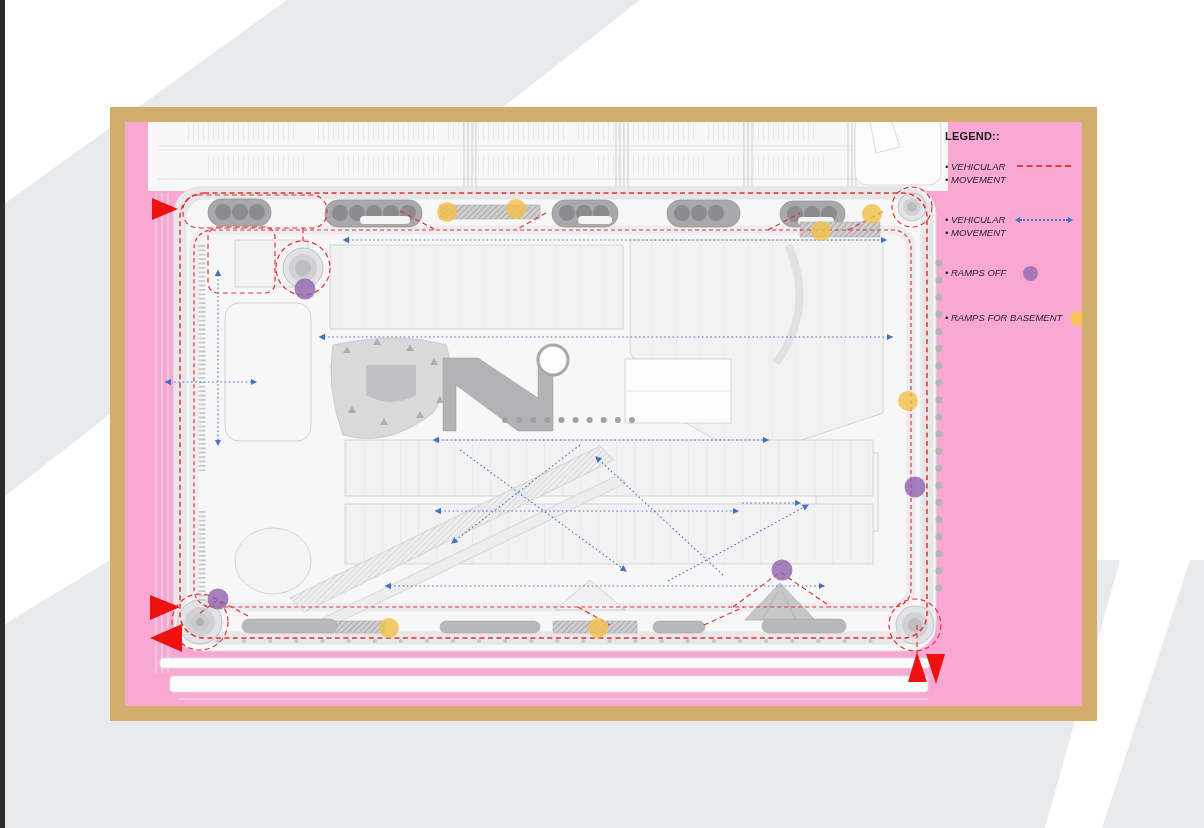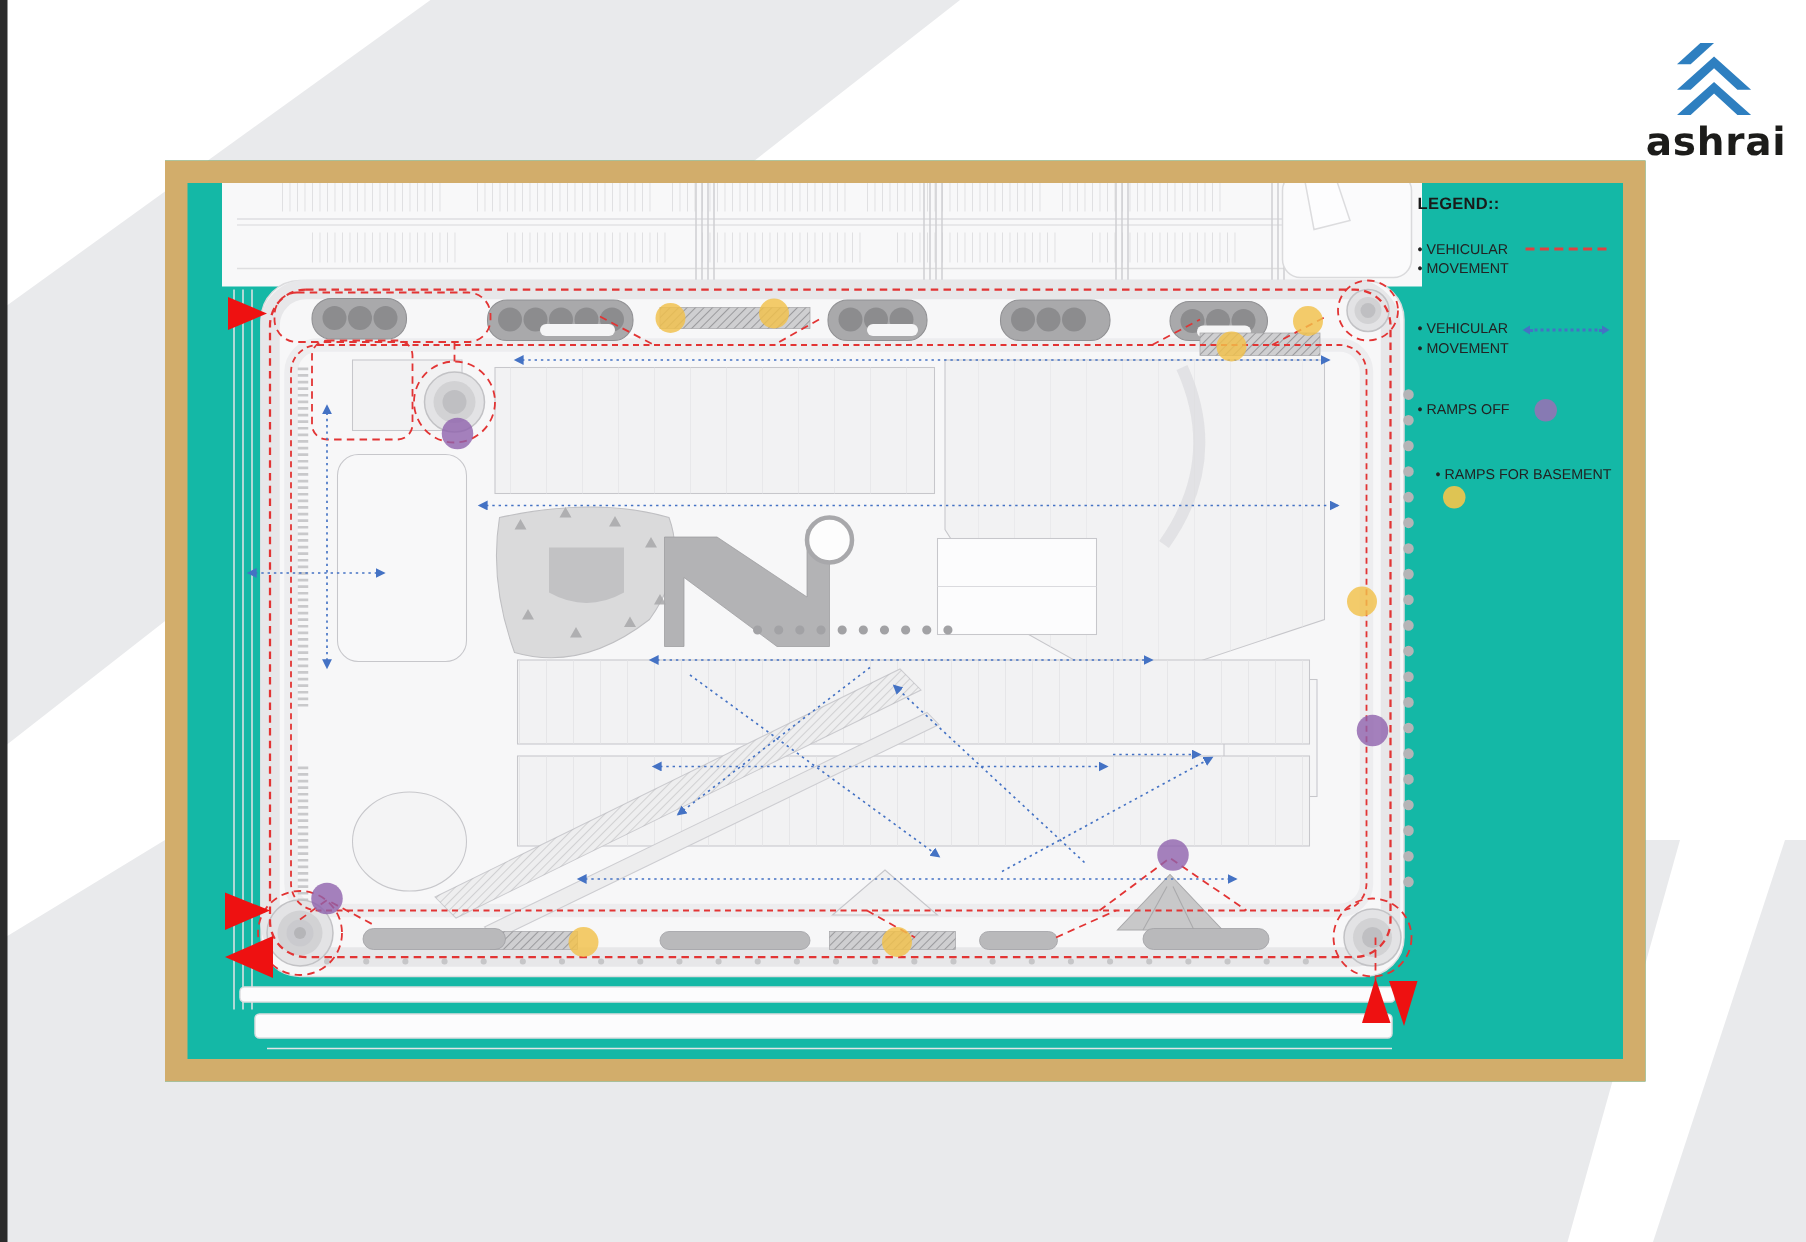--- a/index.html
+++ b/index.html
@@ -2,63 +2,55 @@
 <html><head>
 <meta charset="utf-8">
 <style>
   html,body{margin:0;padding:0;background:#fff;}
   .stage{position:relative;width:1204px;height:828px;background:#fff;overflow:hidden;
          font-family:"Liberation Sans",sans-serif;}
   .bg-deco{position:absolute;inset:0;z-index:0;}
   .edge-strip{position:absolute;left:0;top:0;width:5px;height:828px;background:#2b2b2b;z-index:4;}
   
   .frame{position:absolute;left:110px;top:107px;width:957px;height:584px;
-         border:15px solid #d2ad6b;background:#14b8a6;z-index:1;overflow:hidden;}
+         border:15px solid #d2ad6b;background:#f9a8d4;z-index:1;overflow:hidden;}
   .plan-svg{position:absolute;left:23px;top:-9px;width:800px;height:600px;}
   
   .legend{position:absolute;left:820px;top:8px;width:140px;color:#1a1a1a;z-index:2;}
   .legend-title{font-size:11px;font-weight:bold;letter-spacing:.2px;}
-  .leg-row{position:relative;font-size:9.5px;line-height:12.5px;color:#222;}
+  .leg-row{position:relative;font-size:9.5px;line-height:12.5px;color:#222;font-style:italic;}
   .leg-row .sample{position:absolute;}
   .red-dash-sample{left:72px;top:4px;width:54px;border-top:2px dashed #e04040;}
   .ped-sample{left:70px;top:3px;display:flex;align-items:center;}
   .ped-line{width:48px;border-top:2px dotted #4472c4;}
   .tri{width:0;height:0;border-top:3px solid transparent;border-bottom:3px solid transparent;}
   .tri-l{border-right:5px solid #4472c4;}
   .tri-r{border-left:5px solid #4472c4;}
   .dot-sample{display:inline-block;width:15px;height:15px;border-radius:50%;vertical-align:middle;}
   .purple{background:#9b6fb5;opacity:.85;}
   .yellow{background:#f4c54a;opacity:.9;}
-  .mt1{margin-top:19px;} .mt2{margin-top:28px;} .mt3{margin-top:27px;} .mt4{margin-top:30px;margin-left:12px;}
+  .mt1{margin-top:19px;} .mt2{margin-top:28px;} .mt3{margin-top:27px;} .mt4{margin-top:30px;}
   
   .logo{position:absolute;top:26px;right:10px;width:100px;text-align:center;z-index:3;}
   .logo-text{font-family:"DejaVu Sans",sans-serif;font-weight:bold;font-size:26px;
              color:#1c1c1a;letter-spacing:.5px;line-height:24px;}
 </style>
 </head>
 <body>
 
 <div class="stage">
 
   <svg class="bg-deco" width="1204" height="828">
     <polygon points="287,0 640,0 0,500 0,207" fill="#e9eaec"></polygon>
     <polygon points="0,627 110,560 1120,560 1045,828 0,828" fill="#e9eaec"></polygon>
     <polygon points="1190,560 1204,560 1204,828 1102,828" fill="#e9eaec"></polygon>
   </svg>
 
   <div class="edge-strip"></div>
 
-  <div class="logo">
-    <svg width="88" height="52" viewBox="0 0 100 80">
-      <polygon points="10,26 34,4 48,4 24,26" fill="#2e7fc0"></polygon>
-      <polygon points="10,52 48,18 86,52 72,52 48,30 24,52" fill="#2e7fc0"></polygon>
-      <polygon points="10,78 48,44 86,78 72,78 48,56 24,78" fill="#2e7fc0"></polygon>
-    </svg>
-    <div class="logo-text">ashrai</div>
-  </div>
 
   <div class="frame">
 
     <svg class="plan-svg" viewBox="0 0 800 600">
       <defs>
         <pattern id="ticks" width="5" height="26" patternUnits="userSpaceOnUse">
           <line x1="0" y1="0" x2="0" y2="26" stroke="#d9d9db" stroke-width="1"></line>
         </pattern>
         <pattern id="hatch" width="4" height="4" patternUnits="userSpaceOnUse" patternTransform="rotate(45)">
           <line x1="0" y1="0" x2="0" y2="4" stroke="#9a9a9d" stroke-width="1.4"></line>

